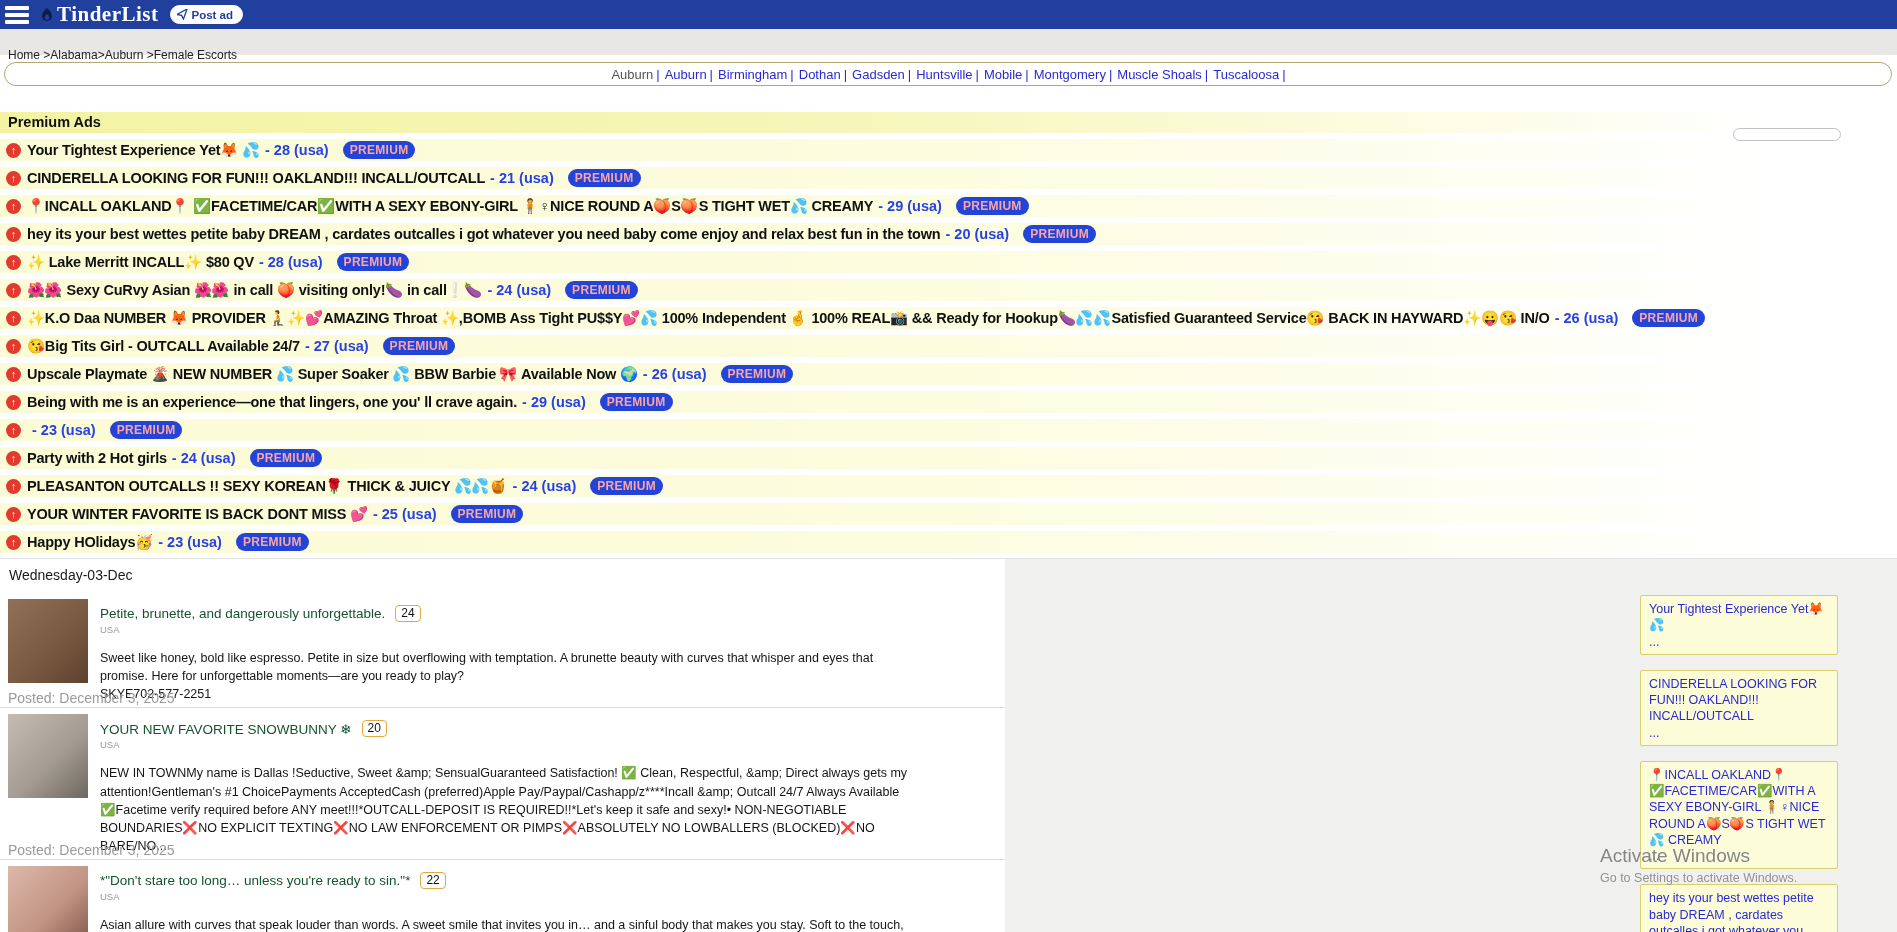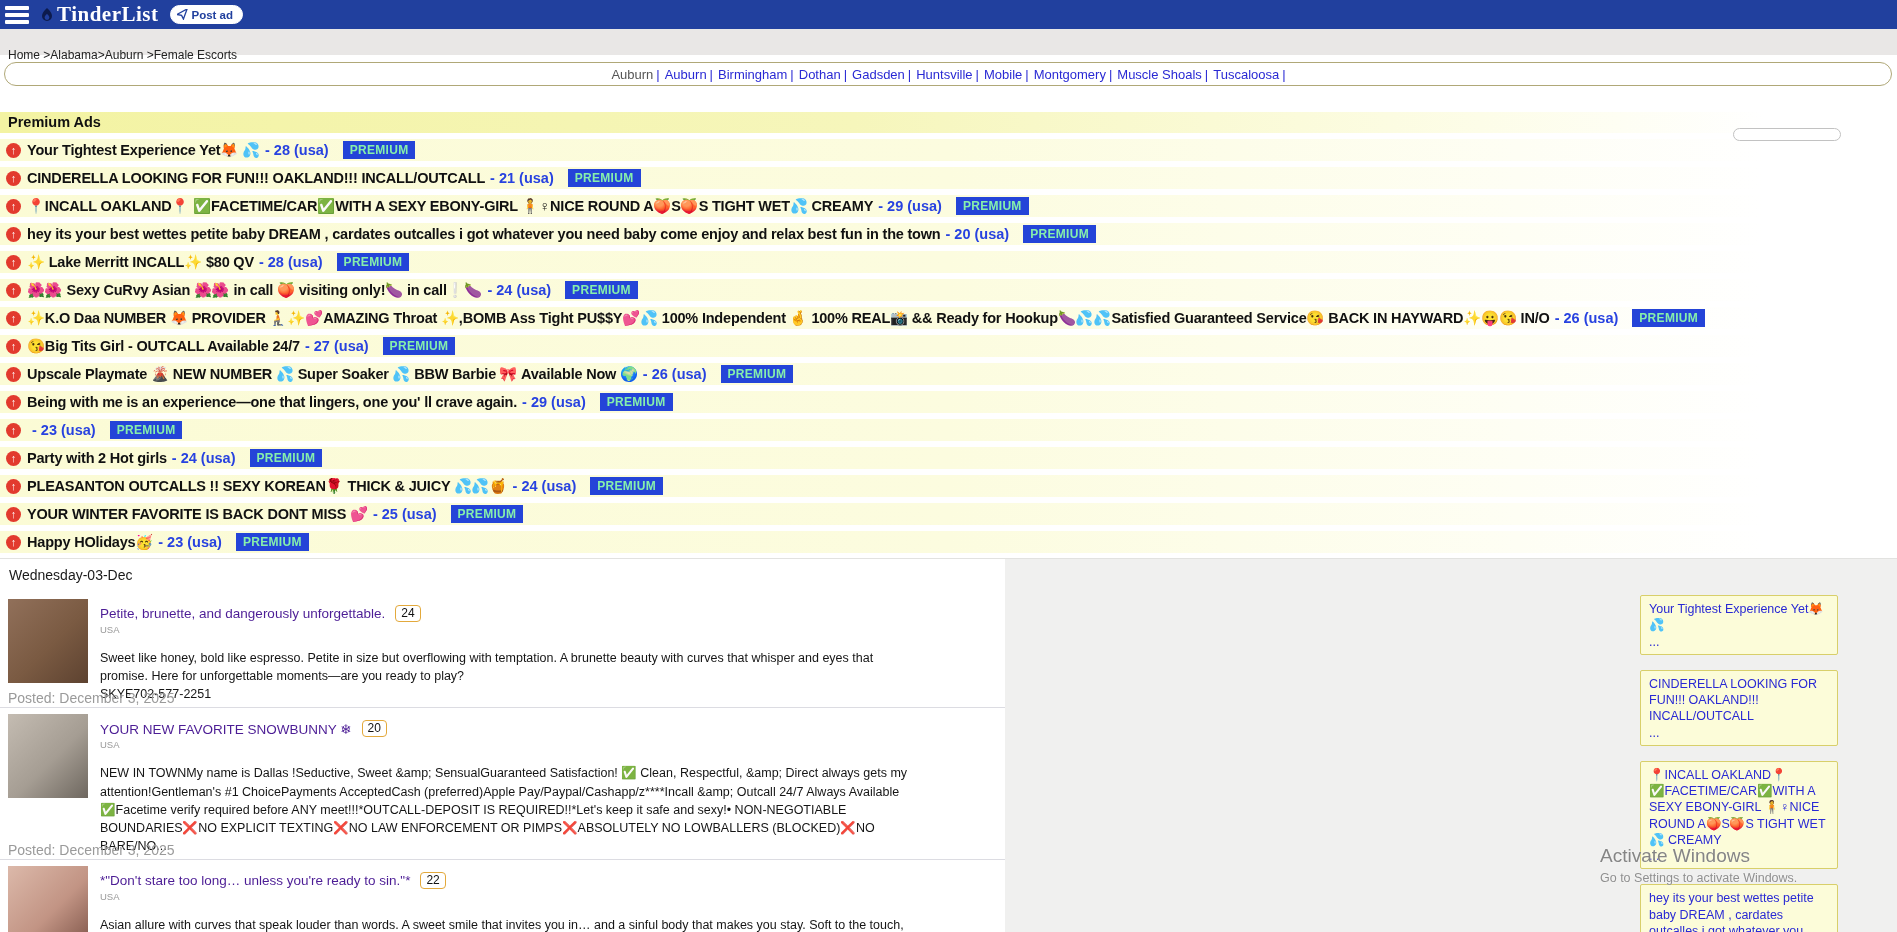--- a/index.html
+++ b/index.html
@@ -37,40 +37,40 @@
      font-size:14.5px; font-weight:bold; color:#111;
      background:linear-gradient(90deg,#f3f3a2 0%,#f6f6bb 45%,#fdfde8 78%,#ffffff 93%); }
   .prow { height:22px; margin-top:6px; display:flex; align-items:center; padding-left:6px;
      white-space:nowrap;
      background:linear-gradient(90deg,#fbfbd5 0%,#fcfcdf 50%,#fefef4 80%,#ffffff 93%); }
   .up-ico { width:15px; height:15px; border-radius:50%; background:#e23a2e; color:#fff;
      font-size:11px; font-weight:bold; line-height:15px; text-align:center; flex:0 0 15px;
      margin-right:6px; }
   .prow .ptitle { font-size:14.5px; font-weight:bold; color:#111; letter-spacing:-0.2px; }
   .prow .page { font-size:14.5px; font-weight:bold; color:#2742e0; margin-left:5px; }
-  .pbadge { background:#2444d8; color:#86efac; font-size:12px; font-weight:bold;
-     border-radius:0; padding:2px 7px; margin-left:14px; letter-spacing:.3px; }
+  .pbadge { background:#2444d8; color:#fca5a5; font-size:12px; font-weight:bold;
+     border-radius:9px; padding:2px 7px; margin-left:14px; letter-spacing:.3px; }
   .scroll-thumb { position:absolute; left:1733px; top:128px; width:108px; height:13px;
      background:#fff; border:1px solid #c2c2c2; border-radius:7px; }
   
   .graypanel { position:absolute; left:1005px; top:558px; width:892px; height:374px;
      background:#f0f0ef; }
   .feed { position:absolute; left:0; top:558px; width:1005px; background:#fff; }
   .feed-divider { height:1px; background:#e2e2e0; width:1897px; }
   .date-head { font-size:14px; color:#1a1a1a; padding:8px 2px 10px 9px; }
   .listing { position:relative; min-height:96px; padding:6px 0 4px 0;
      border-bottom:1px solid #dcdce2; }
   .listing:last-child { border-bottom:none; }
   .thumb { position:absolute; left:8px; top:6px; width:80px; height:84px; }
   .thumb1 { background:linear-gradient(135deg,#91705a 0%,#7a5a42 55%,#5d4230 100%); }
   .thumb2 { background:linear-gradient(135deg,#c4bcb2 0%,#a59d93 55%,#6e675f 100%); }
   .thumb3 { background:linear-gradient(135deg,#dcb9aa 0%,#c29484 55%,#7c5347 100%); }
   .lbody { margin-left:100px; padding-top:6px; }
   .ltitle-row { display:flex; align-items:center; }
-  .ltitle { font-size:13.5px; color:#4c1d95; text-decoration:none; cursor:pointer; }
+  .ltitle { font-size:13.5px; color:#14532d; text-decoration:none; cursor:pointer; }
   .lage { margin-left:10px; border:1px solid #e3a93c; border-radius:4px; background:#fff;
      font-size:12px; color:#111; padding:0px 5px; line-height:15px; }
   .lcountry { font-size:9.5px; color:#999; margin-top:2px; }
   .ldesc { font-size:12.5px; color:#151515; margin-top:14px; max-width:815px;
      line-height:1.45; white-space:pre-line; }
   .posted { position:absolute; left:8px; bottom:1px; font-size:14px; color:#9a9a9a; }
   
   .sidebar { position:absolute; left:1640px; top:595px; width:198px; }
   .sbox { background:#fcfcd9; border:1px solid #d8cf6a; border-radius:2px;
      padding:5px 8px 4px 8px; margin-bottom:15px; font-size:12.5px; line-height:1.3;

